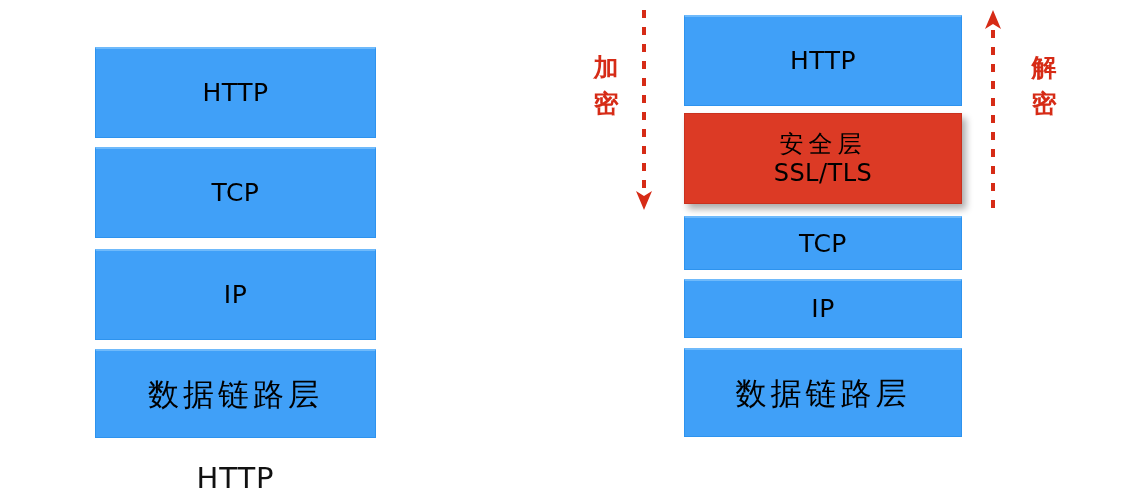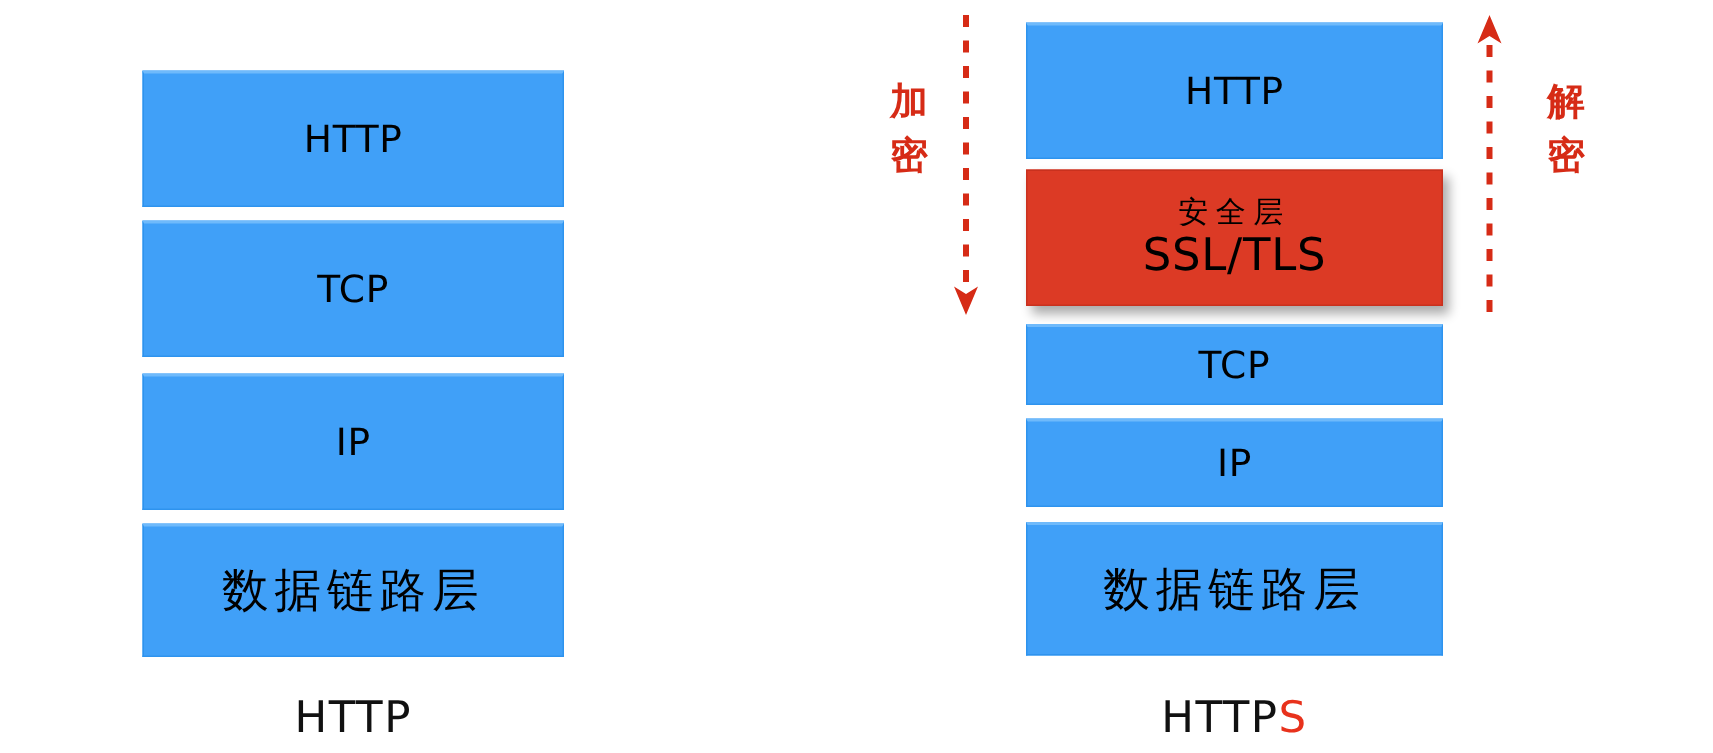--- a/index.html
+++ b/index.html
@@ -45,25 +45,25 @@
   }
   .layer-label {
     font-size: 25px;
     letter-spacing: 0.5px;
   }
   .layer-label.cjk {
     font-size: 31px;
     letter-spacing: 4px;
   }
   .layer-label.sub {
-    font-size: 30px;
+    font-size: 24px;
     letter-spacing: 0.5px;
   }
   .layer-label.cjk-small {
-    font-size: 20px;
+    font-size: 24px;
     letter-spacing: 5px;
     margin-bottom: 2px;
   }
 
   
   .caption {
     position: absolute;
     font-size: 29px;
     color: #111111;
     letter-spacing: 1px;
@@ -143,23 +143,20 @@
 
     <div class="layer-box blue" style="left:684px; top:279px; width:278px; height:59px;">
       <span class="layer-label">IP</span>
     </div>
 
     <div class="layer-box blue" style="left:684px; top:348px; width:278px; height:89px;">
       <span class="layer-label cjk">数据链路层</span>
     </div>
   </div>
 
-  <div class="caption" style="left:684px; top:461px; width:278px;">
-    <span>HTTP</span><span class="accent">S</span>
-  </div>
 
   <svg class="arrow-svg" style="left:977px; top:8px;" width="32" height="205" viewBox="0 0 32 205">
     <line x1="16" y1="22" x2="16" y2="203" stroke="#D62B16" stroke-width="4" stroke-dasharray="8,9" stroke-linecap="butt"></line>
     <path d="M16 2 L8 21 L16 16 L24 21 Z" fill="#D62B16"></path>
   </svg>
 
   <div class="annot-text" style="left:1022px; top:50px;">
     <div>解</div>
     <div>密</div>
   </div>

